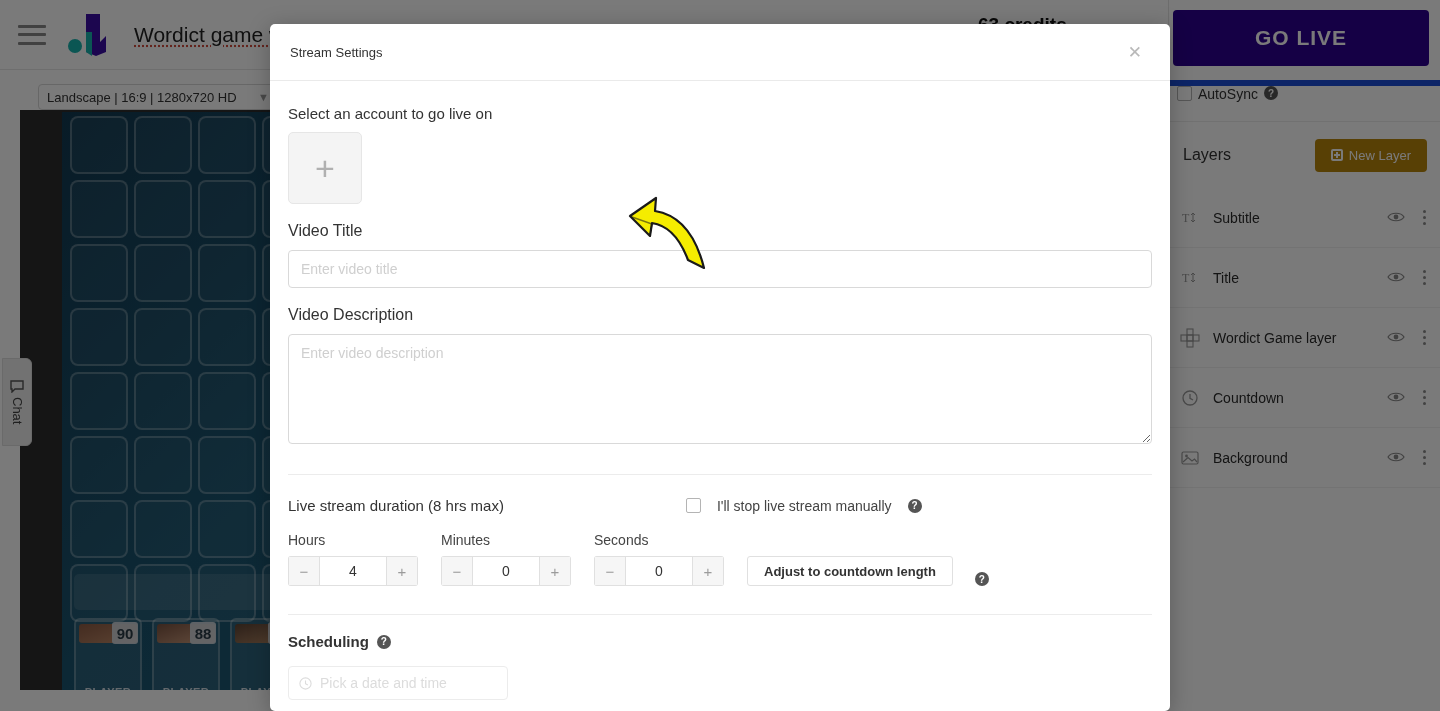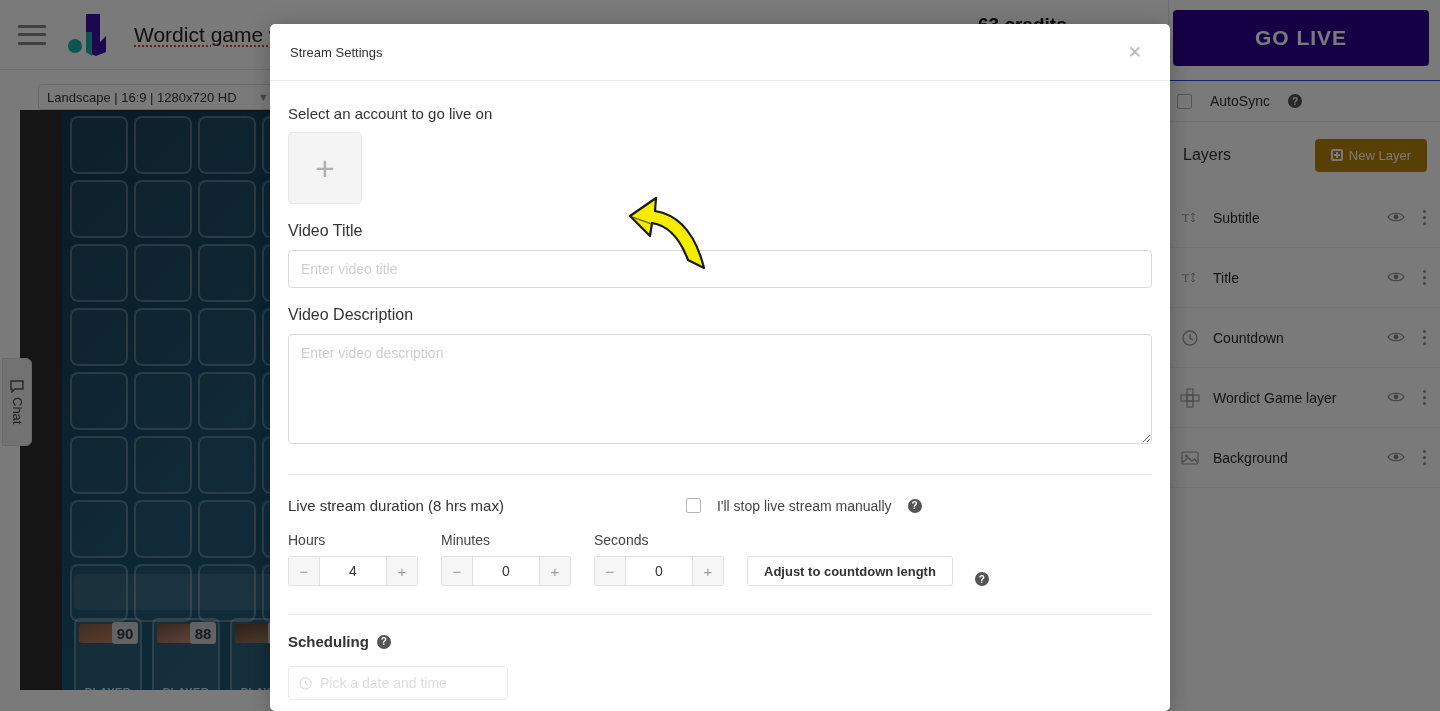--- a/index.html
+++ b/index.html
@@ -102,22 +102,22 @@
     background: #ffffff; border-left: 1px solid #e4e4e4;
   }
   .golive {
     position: absolute; left: 4px; top: 10px; width: 256px; height: 56px;
     background: #2d0091; border-radius: 4px; color: #fff; font-size: 21px;
     font-weight: bold; letter-spacing: 1px;
     display: flex; align-items: center; justify-content: center; cursor: pointer;
   }
   .autosync-row {
     position: absolute; left: 0; top: 80px; width: 272px; height: 42px;
-    display: flex; align-items: center; padding-left: 8px; gap: 18px;
-    border-bottom: 1px solid #ececec; border-top: 1px solid #1d4ed8;
+    display: flex; align-items: flex-start; padding-left: 8px; gap: 6px;
+    border-bottom: 1px solid #ececec; border-top: 6px solid #1d4ed8;
   }
   .cbox { width: 15px; height: 15px; border: 1px solid #b4b4b4; border-radius: 2px; background: #fff; }
   .autosync-row .lbl { font-size: 14px; color: #333; }
 
   .layers-head {
     position: absolute; left: 0; top: 132px; width: 272px; height: 46px;
     display: flex; align-items: center; justify-content: space-between; padding: 0 14px; gap: 40px;
   }
   .layers-head .ttl { font-size: 16px; color: #333; }
   .newlayer {
@@ -435,38 +435,20 @@
             </span>
           </div>
           <div class="layer-row">
             <span class="layer-ic">
               <svg width="18" height="18" viewBox="0 0 18 18">
                 <text x="1" y="13" font-size="12" font-family="Liberation Serif, serif" fill="#9a9a9a">T</text>
                 <path d="M12 4 V13 M10 6 L12 4 L14 6 M10 11 L12 13 L14 11" stroke="#9a9a9a" fill="none" stroke-width="1"></path>
               </svg>
             </span>
             <span class="layer-name">Title</span>
-            <span class="eye"><svg width="18" height="12" viewBox="0 0 18 12">
-                <path d="M1 6 C4 1 14 1 17 6 C14 11 4 11 1 6 Z" fill="none" stroke="#8a8a8a" stroke-width="1.2"></path>
-                <circle cx="9" cy="6" r="2.4" fill="#8a8a8a"></circle>
-              </svg></span>
-            <span class="kebab">
-              <i></i>
-              <i></i>
-              <i></i>
-            </span>
-          </div>
-          <div class="layer-row">
-            <span class="layer-ic">
-              <svg width="18" height="18" viewBox="0 0 18 18">
-                <circle cx="9" cy="9" r="7" fill="none" stroke="#9a9a9a" stroke-width="1.3"></circle>
-                <path d="M9 5 V9.3 L12 11" fill="none" stroke="#9a9a9a" stroke-width="1.3"></path>
-              </svg>
-            </span>
-            <span class="layer-name">Countdown</span>
             <span class="eye"><svg width="18" height="12" viewBox="0 0 18 12">
                 <path d="M1 6 C4 1 14 1 17 6 C14 11 4 11 1 6 Z" fill="none" stroke="#8a8a8a" stroke-width="1.2"></path>
                 <circle cx="9" cy="6" r="2.4" fill="#8a8a8a"></circle>
               </svg></span>
             <span class="kebab">
               <i></i>
               <i></i>
               <i></i>
             </span>
           </div>
@@ -487,20 +469,38 @@
               </svg></span>
             <span class="kebab">
               <i></i>
               <i></i>
               <i></i>
             </span>
           </div>
           <div class="layer-row">
             <span class="layer-ic">
               <svg width="18" height="18" viewBox="0 0 18 18">
+                <circle cx="9" cy="9" r="7" fill="none" stroke="#9a9a9a" stroke-width="1.3"></circle>
+                <path d="M9 5 V9.3 L12 11" fill="none" stroke="#9a9a9a" stroke-width="1.3"></path>
+              </svg>
+            </span>
+            <span class="layer-name">Countdown</span>
+            <span class="eye"><svg width="18" height="12" viewBox="0 0 18 12">
+                <path d="M1 6 C4 1 14 1 17 6 C14 11 4 11 1 6 Z" fill="none" stroke="#8a8a8a" stroke-width="1.2"></path>
+                <circle cx="9" cy="6" r="2.4" fill="#8a8a8a"></circle>
+              </svg></span>
+            <span class="kebab">
+              <i></i>
+              <i></i>
+              <i></i>
+            </span>
+          </div>
+          <div class="layer-row">
+            <span class="layer-ic">
+              <svg width="18" height="18" viewBox="0 0 18 18">
                 <rect x="1" y="3" width="16" height="12" rx="1.5" fill="none" stroke="#9a9a9a" stroke-width="1.2"></rect>
                 <circle cx="5.5" cy="7" r="1.4" fill="#9a9a9a"></circle>
                 <path d="M2 13 L7 8.5 L11 12 L13.5 10 L16 13" fill="none" stroke="#9a9a9a" stroke-width="1.2"></path>
               </svg>
             </span>
             <span class="layer-name">Background</span>
             <span class="eye"><svg width="18" height="12" viewBox="0 0 18 12">
                 <path d="M1 6 C4 1 14 1 17 6 C14 11 4 11 1 6 Z" fill="none" stroke="#8a8a8a" stroke-width="1.2"></path>
                 <circle cx="9" cy="6" r="2.4" fill="#8a8a8a"></circle>
               </svg></span>

